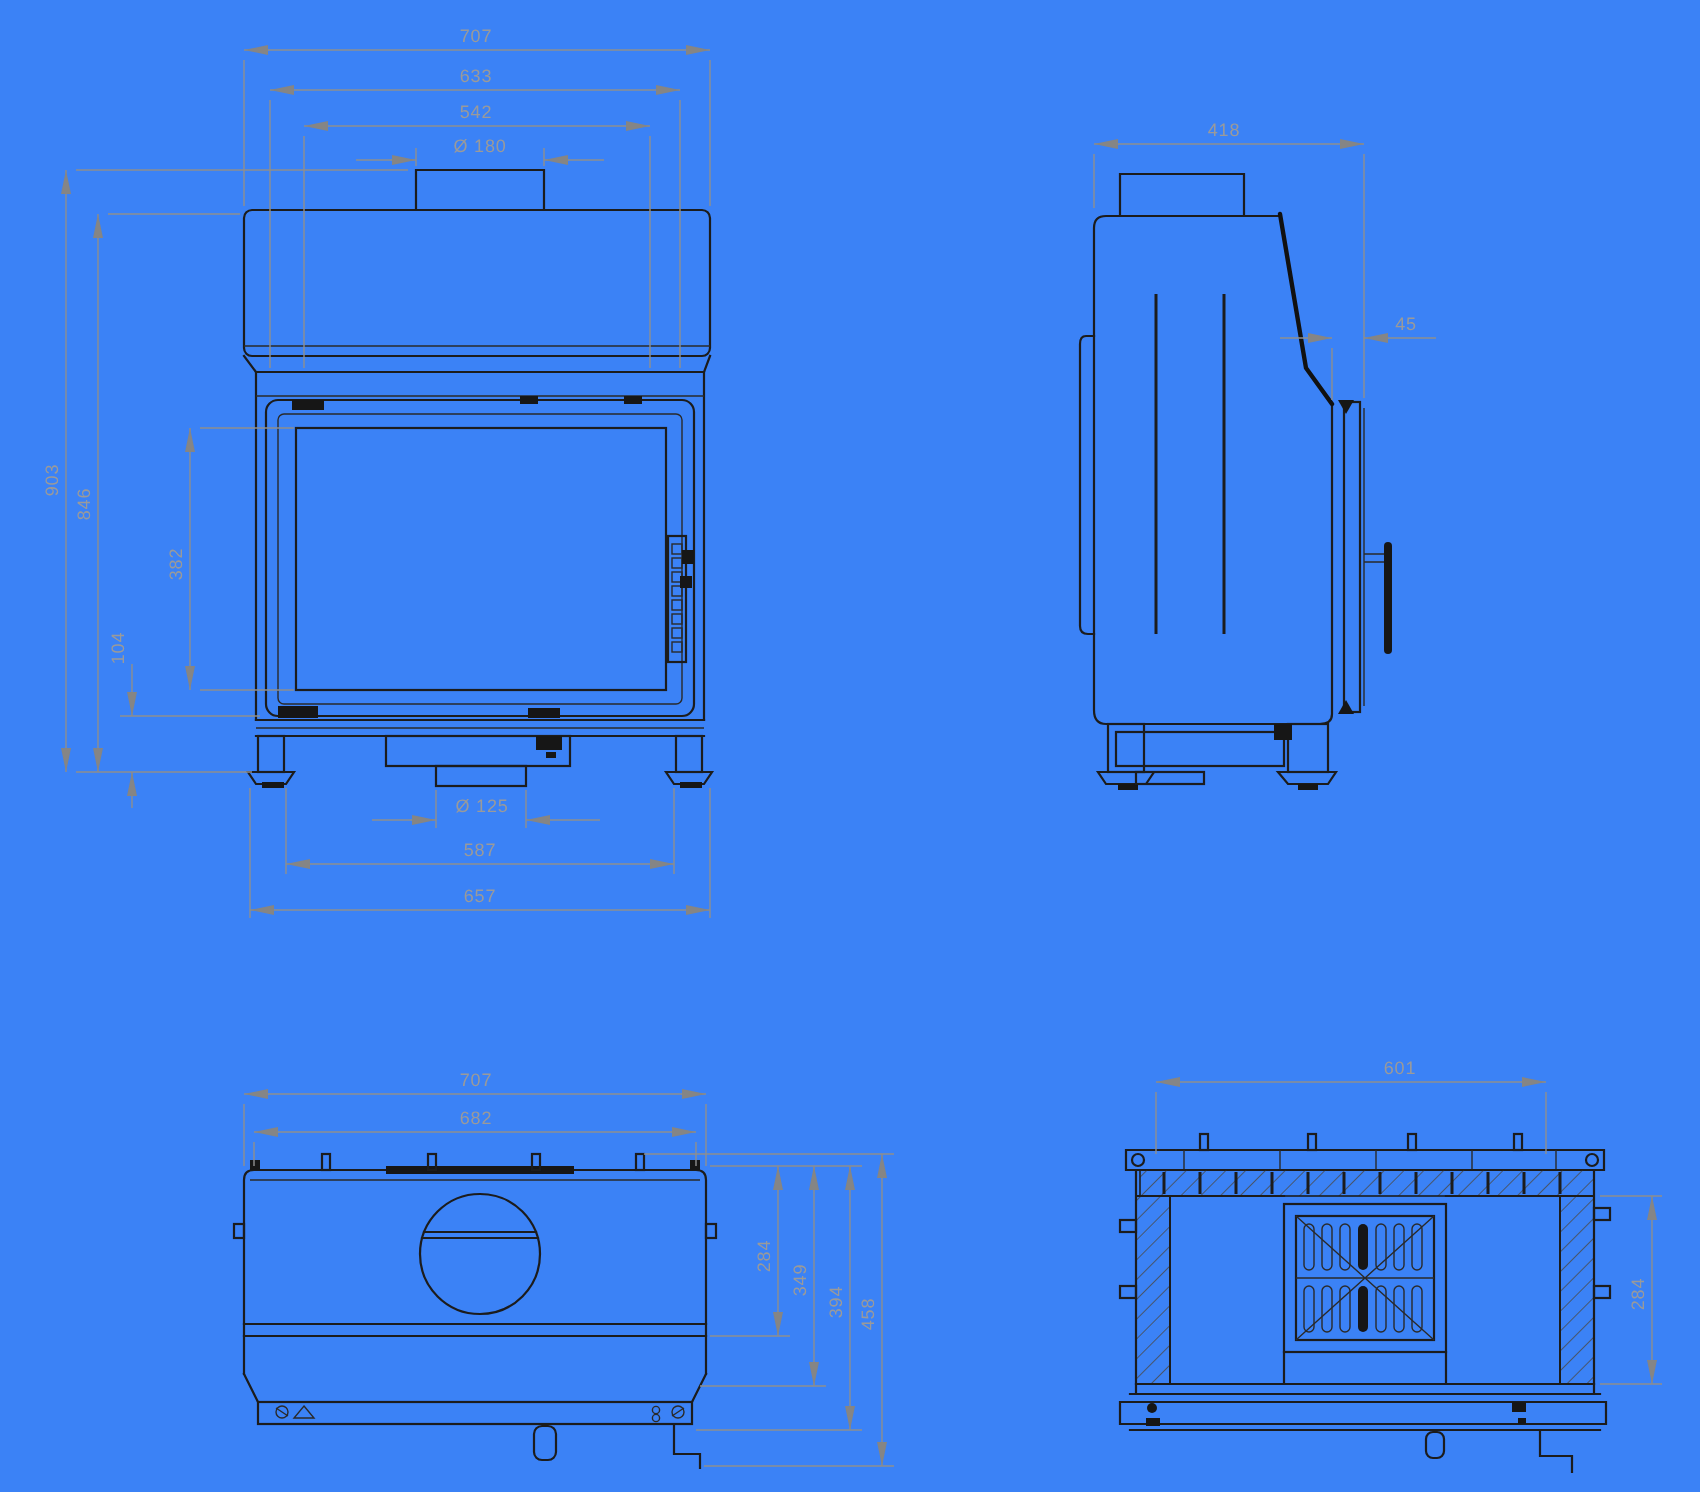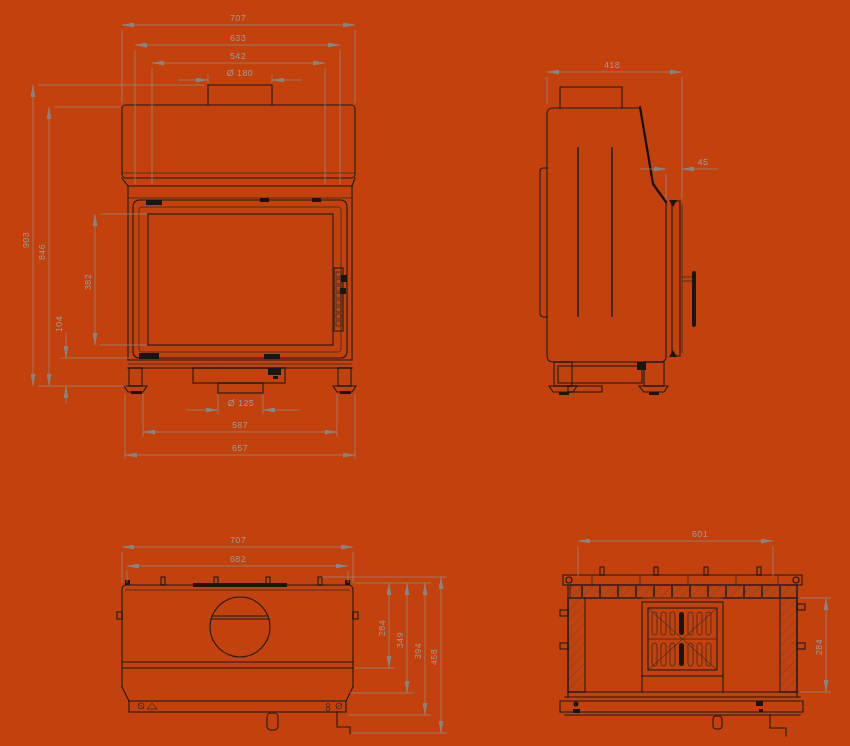--- a/index.html
+++ b/index.html
@@ -1,16 +1,16 @@
 <!DOCTYPE html>
 <html><head>
 <meta charset="utf-8">
 <style>
   html,body{margin:0;padding:0;background:#ffffff;}
-  .canvas{width:850px;height:746px;position:relative;background:#c2410c;overflow:hidden;}
+  .canvas{width:850px;height:746px;position:relative;background:#3b82f6;overflow:hidden;}
   svg{display:block;}
   .dk{stroke:#1c1c1c;fill:none;stroke-width:1.1;stroke-linecap:square;}
   .hv{stroke:#111;fill:none;stroke-width:2.2;stroke-linecap:round;}
   .md{stroke:#1c1c1c;fill:none;stroke-width:1.5;}
   .tn{stroke:#2a2a2a;fill:none;stroke-width:0.7;}
   .dm{stroke:#8f8f8f;fill:none;stroke-width:0.7;}
   .fl{fill:#161616;stroke:none;}
   .t{font:9px "Liberation Sans", sans-serif;fill:#9a9a9a;letter-spacing:0.4px;text-anchor:middle;}
 </style>
 </head>

